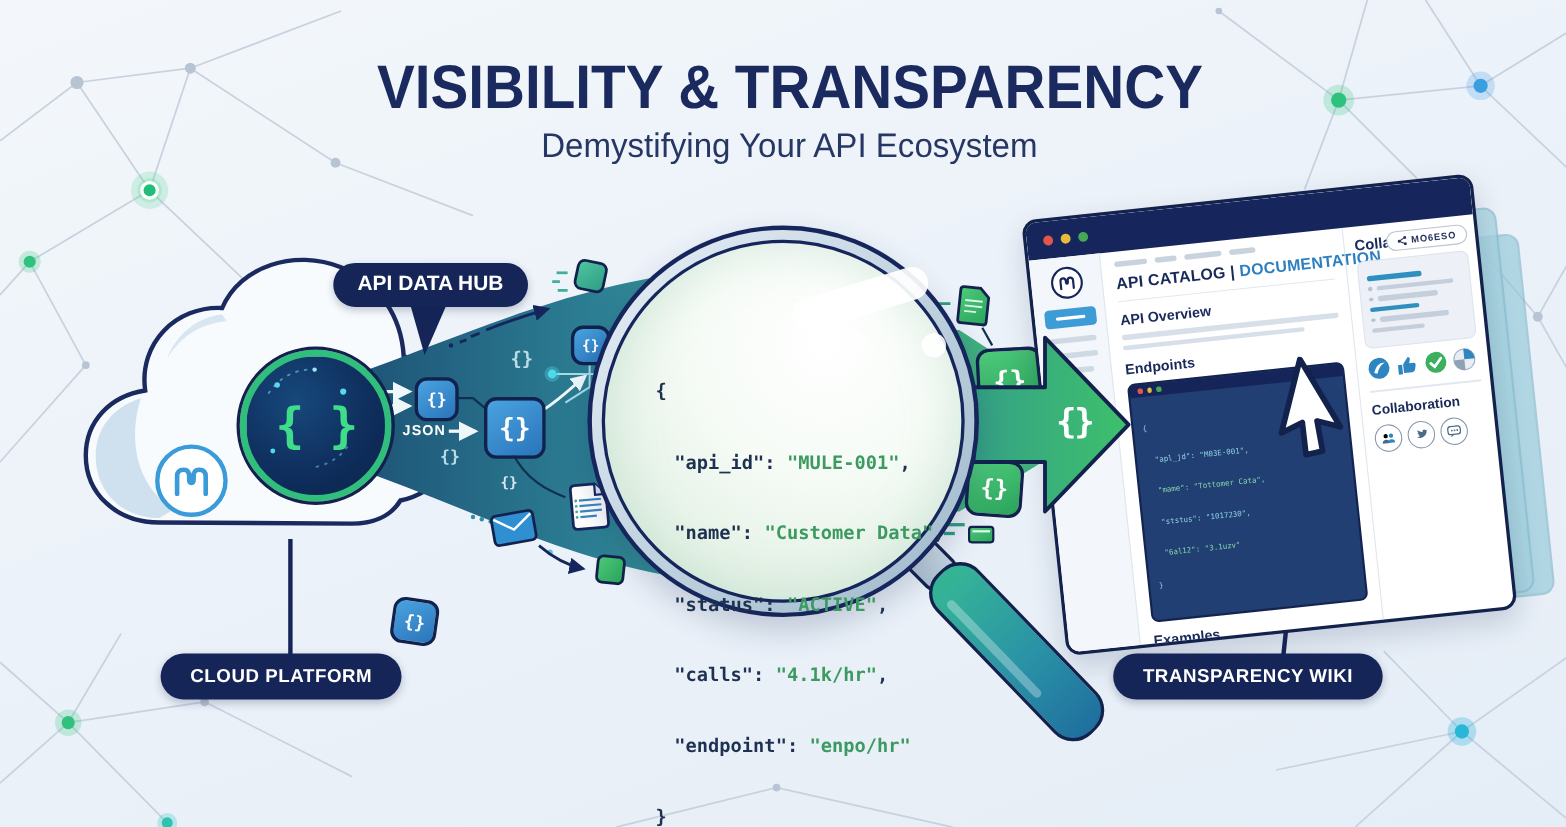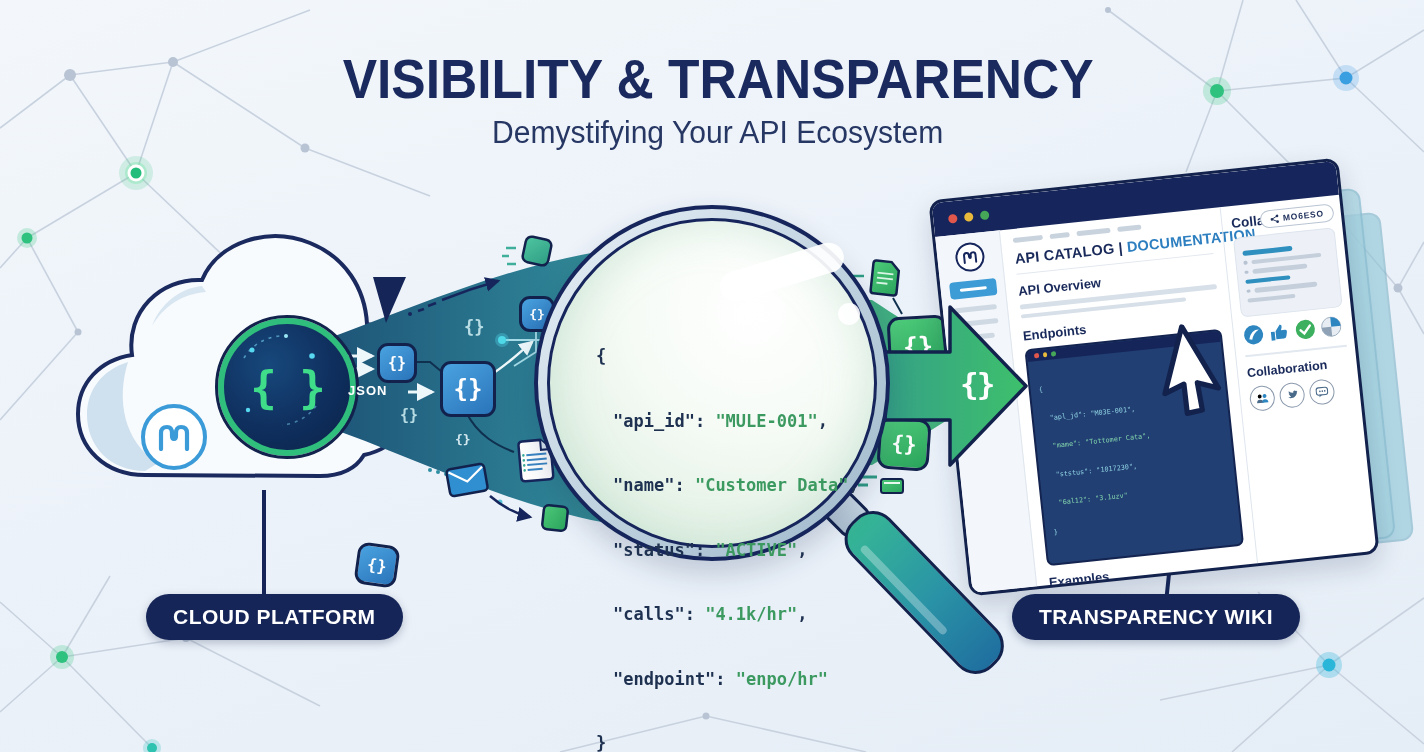--- a/index.html
+++ b/index.html
@@ -14,21 +14,21 @@
   .main-title{display:inline-block;margin:0;font-size:56px;font-weight:700;color:#1b2a5e;
               letter-spacing:0px;transform:scaleX(.92);white-space:nowrap;}
   .sub-title{display:inline-block;margin:4px 0 0 0;font-size:31px;font-weight:400;color:#273764;
              transform:scaleX(.97);white-space:nowrap;}
 
   
   .pill{position:absolute;background:#152558;color:#fff;font-weight:700;border-radius:28px;
         white-space:nowrap;z-index:7;display:flex;align-items:center;justify-content:center;
         box-shadow:0 3px 8px rgba(15,30,70,.25);}
   .pill.small{font-size:19px;padding:9px 22px;border-radius:22px;}
-  .pill.big{font-size:21px;padding:11px 27px;letter-spacing:.5px;}
+  .pill.big{font-size:17px;padding:11px 27px;letter-spacing:.5px;}
 
   .connector{position:absolute;width:3.5px;background:#152558;z-index:2;}
 
   
   .hub{position:absolute;left:218px;top:318px;width:126px;height:126px;border-radius:50%;
        background:radial-gradient(circle at 36% 32%,#17487c 0%,#0f2f5e 55%,#0b2248 100%);
        border:6px solid #2fbe7c;outline:3px solid #12224d;z-index:3;
        display:flex;align-items:center;justify-content:center;}
   .hub-braces{color:#3fdc8a;font-family:"DejaVu Sans Mono",monospace;font-weight:700;font-size:44px;
               letter-spacing:-2px;}
@@ -37,21 +37,21 @@
 
   
   .jbadge{position:absolute;z-index:3;display:flex;align-items:center;justify-content:center;
           background:linear-gradient(145deg,#4aa3e0,#2a74ba);border:3px solid #12224d;border-radius:11px;
           color:#fff;font-family:"DejaVu Sans Mono",monospace;font-weight:700;}
   .gbadge{position:absolute;z-index:4;display:flex;align-items:center;justify-content:center;
           background:linear-gradient(150deg,#50cc7c,#28a35a);border:3px solid #12224d;border-radius:12px;
           color:#fff;font-family:"DejaVu Sans Mono",monospace;font-weight:700;}
   .obraces{position:absolute;z-index:3;color:#c8e9ef;font-family:"DejaVu Sans Mono",monospace;
            font-weight:700;opacity:.9;}
-  .json-label{position:absolute;left:348px;top:383px;z-index:3;color:#fff;font-size:13px;font-weight:700;
+  .json-label{position:absolute;left:366px;top:383px;z-index:3;color:#fff;font-size:13px;font-weight:700;
               letter-spacing:1px;}
   .arrow-braces{position:absolute;left:960px;top:366px;z-index:5;color:#fff;font-size:31px;font-weight:700;
                 font-family:"DejaVu Sans Mono",monospace;letter-spacing:-2px;}
 
   
   .magnifier{position:absolute;left:534px;top:205px;width:356px;height:356px;z-index:5;}
   .lens-outer{position:absolute;inset:0;border-radius:50%;border:4px solid #16265c;
               background:linear-gradient(135deg,#e8f0f7 0%,#bdd0de 55%,#9db8ca 100%);
               box-shadow:0 12px 28px rgba(20,40,80,.20);}
   .lens-inner{position:absolute;inset:13px;border-radius:50%;border:3px solid #16265c;
@@ -350,20 +350,23 @@
         <circle cx="62" cy="12" r="2" fill="#9be8f5"></circle>
     </svg>
     <span class="hub-braces">{ }</span>
   </div>
   <div class="mule-logo">
     <svg width="34" height="28" viewBox="0 0 34 28">
       <path d="M4 26 V10 Q4 4 10 4 Q15 4 15 10 V13 Q15 16 17 16 Q19 16 19 13 V10 Q19 4 24 4 Q30 4 30 10 V26" fill="none" stroke="#3b9bd8" stroke-width="4.2" stroke-linecap="round"></path>
     </svg>
   </div>
 
+  <div class="pill small" style="left:303px;top:239px;">
+    <span>API DATA HUB</span>
+  </div>
   <svg class="abs" style="left:340px;top:277px;z-index:6" width="80" height="48" viewBox="0 0 80 48">
     <polygon points="33,0 66,0 46,46" fill="#152558"></polygon>
   </svg>
 
   <div class="jbadge" style="left:377px;top:343px;width:34px;height:34px;font-size:15px;">
     <span>{}</span>
     </div>
   <div class="jbadge" style="left:440px;top:361px;width:50px;height:50px;font-size:24px;">
     <span>{}</span>
     </div>

